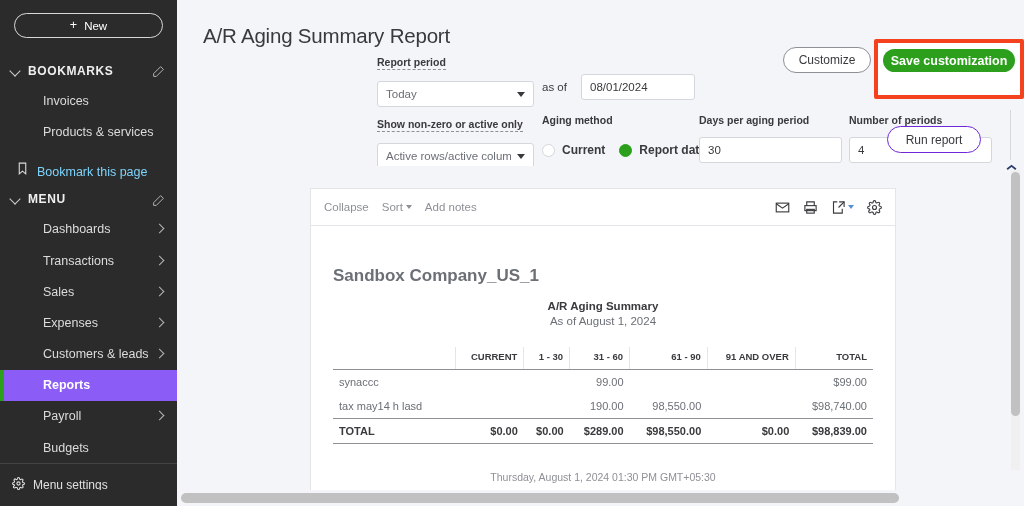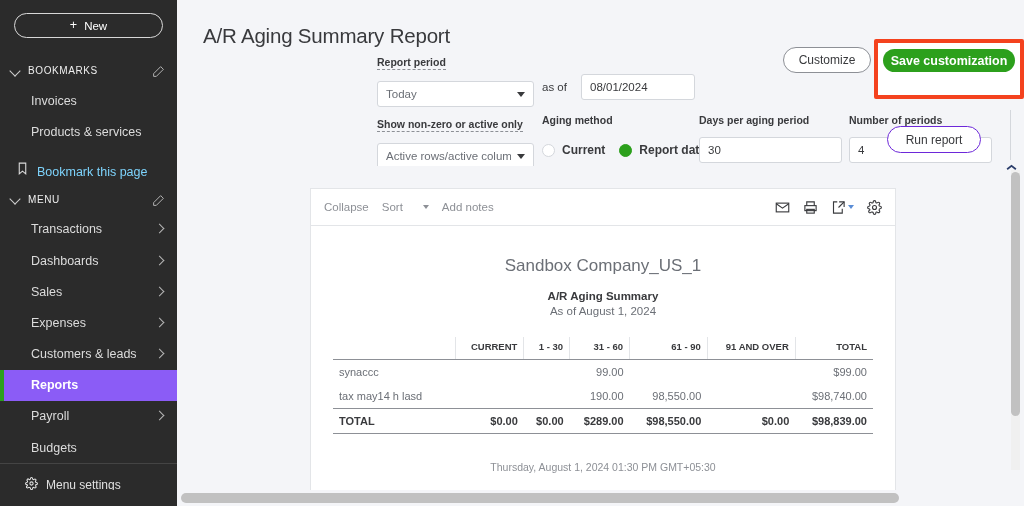--- a/index.html
+++ b/index.html
@@ -57,33 +57,33 @@
   .sb-section .chev-d::after {
     content: "";
     position: absolute;
     left: 1px; top: 2px;
     width: 7px; height: 7px;
     border-right: 1.4px solid #cfcfcf;
     border-bottom: 1.4px solid #cfcfcf;
     transform: rotate(45deg);
   }
   .sb-section .sb-sec-label {
-    font-size: 10px;
+    font-size: 12px;
     letter-spacing: .6px;
-    font-weight: normal;
+    font-weight: bold;
     color: #efefef;
     flex: 1;
   }
   .pencil-icon { width: 13px; height: 13px; opacity: .85; }
 
   .sb-item {
     height: 32px;
     display: flex;
     align-items: center;
-    padding-left: 31px;
+    padding-left: 43px;
     padding-right: 12px;
     font-size: 12.5px;
     color: #dcdcdc;
     position: relative;
     cursor: pointer;
   }
   .sb-item .lbl { flex: 1; white-space: nowrap; }
   .sb-item.active { color: #ffffff; font-weight: bold; background: #8b5cf6; }
   .sb-item.active::before {
     content: "";
@@ -116,21 +116,21 @@
     color: #7dd3fc;
     cursor: pointer;
   }
   .sb-spacer { flex: 1; }
   .sb-footer {
     border-top: 1px solid #444444;
     height: 44px;
     display: flex;
     align-items: center;
     gap: 8px;
-    padding-left: 25px;
+    padding-left: 12px;
     font-size: 12px;
     color: #e0e0e0;
     cursor: pointer;
   }
 
   
   #main {
     position: absolute;
     left: 177px; top: 0;
     width: 847px; height: 506px;
@@ -286,39 +286,38 @@
     align-items: center;
     padding: 0 13px;
   }
   .tb-link {
     font-size: 11.5px;
     color: #8d9096;
     margin-right: 13px;
     cursor: pointer;
     white-space: nowrap;
   }
-  .tb-sort { display: flex; align-items: center; gap: 20px; }
+  .tb-sort { display: flex; align-items: center; gap: 3px; }
   .tb-caret {
     width: 0; height: 0;
     border-left: 3.5px solid transparent;
     border-right: 3.5px solid transparent;
     border-top: 4.5px solid #8d9096;
   }
   .tb-spacer { flex: 1; }
   .tb-icons { display: flex; align-items: center; gap: 13px; }
   .tb-ic { cursor: pointer; display: flex; align-items: center; }
 
   #card-body { padding: 0 22px; }
 
   .co-name {
-    text-align: center;
     font-size: 17px;
     color: #6b6f76;
-    margin-top: 30px;
-    font-weight: normal;
+    margin-top: 40px;
+    font-weight: bold;
   }
   .rpt-name {
     text-align: center;
     font-size: 11.5px;
     color: #393a3d;
     font-weight: bold;
     margin-top: 14px;
   }
   .rpt-sub {
     text-align: center;
@@ -454,25 +453,25 @@
     <span class="chev-d"></span>
     <span class="sb-sec-label">MENU</span>
     <span class="pencil-icon">
       <svg width="13" height="13" viewBox="0 0 24 24" fill="none" stroke="#cfcfcf" stroke-width="1.8">
         <path d="M16 3l5 5L8 21H3v-5L16 3z"></path>
       </svg>
     </span>
   </div>
 
   <div class="sb-item">
+    <span class="lbl">Dashboards</span>
+    <span class="chev-r"></span>
+  </div>
+  <div class="sb-item">
     <span class="lbl">Transactions</span>
-    <span class="chev-r"></span>
-  </div>
-  <div class="sb-item">
-    <span class="lbl">Dashboards</span>
     <span class="chev-r"></span>
   </div>
   <div class="sb-item">
     <span class="lbl">Sales</span>
     <span class="chev-r"></span>
   </div>
   <div class="sb-item">
     <span class="lbl">Expenses</span>
     <span class="chev-r"></span>
   </div>

